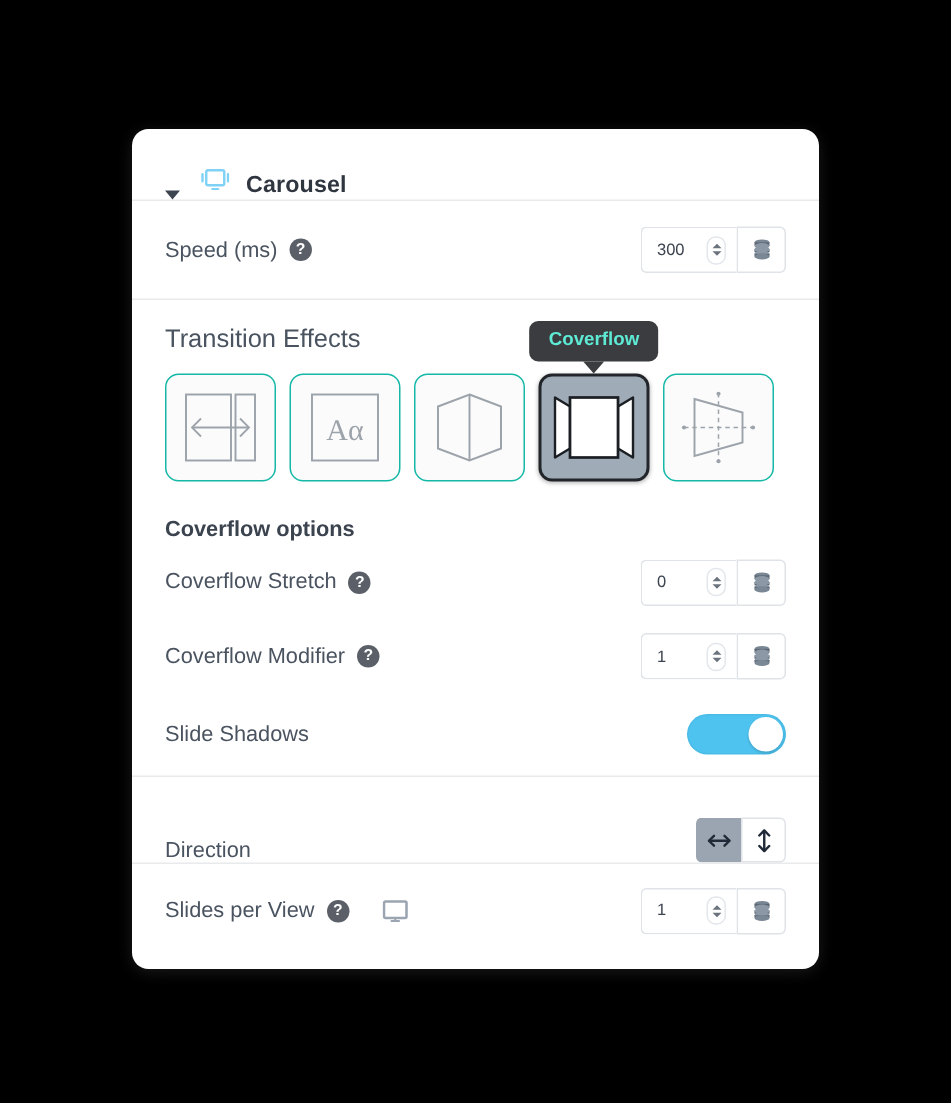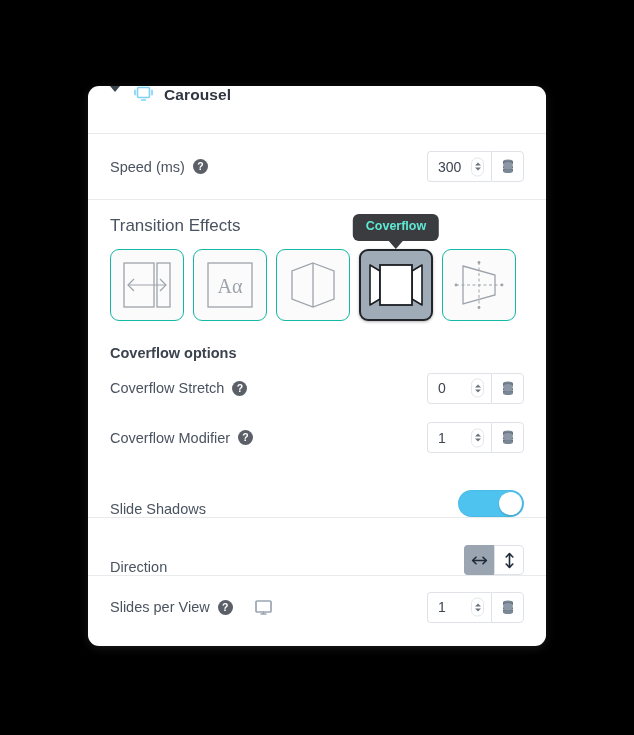--- a/index.html
+++ b/index.html
@@ -24,21 +24,21 @@
     background: #ffffff;
     border-radius: 11px;
     box-shadow: 0 2px 10px rgba(255,255,255,0.10);
     overflow: visible;
   }
 
   
   .panel-header {
     height: 48px;
     display: flex;
-    align-items: flex-start;
+    align-items: flex-end;
     padding: 0 22px;
     border-bottom: 1px solid #e9eaec;
     box-sizing: border-box;
   }
   .caret {
     width: 0; height: 0;
     border-left: 5.5px solid transparent;
     border-right: 5.5px solid transparent;
     border-top: 6.5px solid #3c4450;
     margin-right: 14px;
@@ -94,21 +94,21 @@
     border-right: none;
     border-radius: 4px 0 0 4px;
     background: #fff;
     display: flex;
     align-items: center;
     padding-left: 10px;
     box-sizing: border-box;
     position: relative;
   }
   .num-val {
-    font-size: 14px;
+    font-size: 11px;
     color: #3c4450;
     border: none;
     outline: none;
     width: 32px;
     background: transparent;
     font-family: "Liberation Sans", sans-serif;
     padding: 0;
   }
   .spinner {
     position: absolute;
@@ -401,21 +401,21 @@
           <rect x="2" y="6.9" width="10" height="2.3" fill="#5b6773"></rect>
           <ellipse cx="7" cy="7.3" rx="5" ry="2" fill="#8c98a5"></ellipse>
           <ellipse cx="7" cy="10.2" rx="5" ry="2" fill="#8c98a5"></ellipse>
           <rect x="2" y="10.2" width="10" height="1.6" fill="#5b6773"></rect>
           <ellipse cx="7" cy="12" rx="5" ry="2" fill="#7a8795"></ellipse>
         </svg>
       </div>
     </div>
   </div>
 
-  <div class="row row-div" style="height:56px;align-items:flex-end;">
+  <div class="row row-div" style="height:56px;">
     <div class="row-label">
       <span>Slide Shadows</span>
     </div>
     <div class="spacer"></div>
     <div class="toggle">
       <span class="toggle-text">YES</span>
       <span class="toggle-knob"></span>
     </div>
   </div>
 

